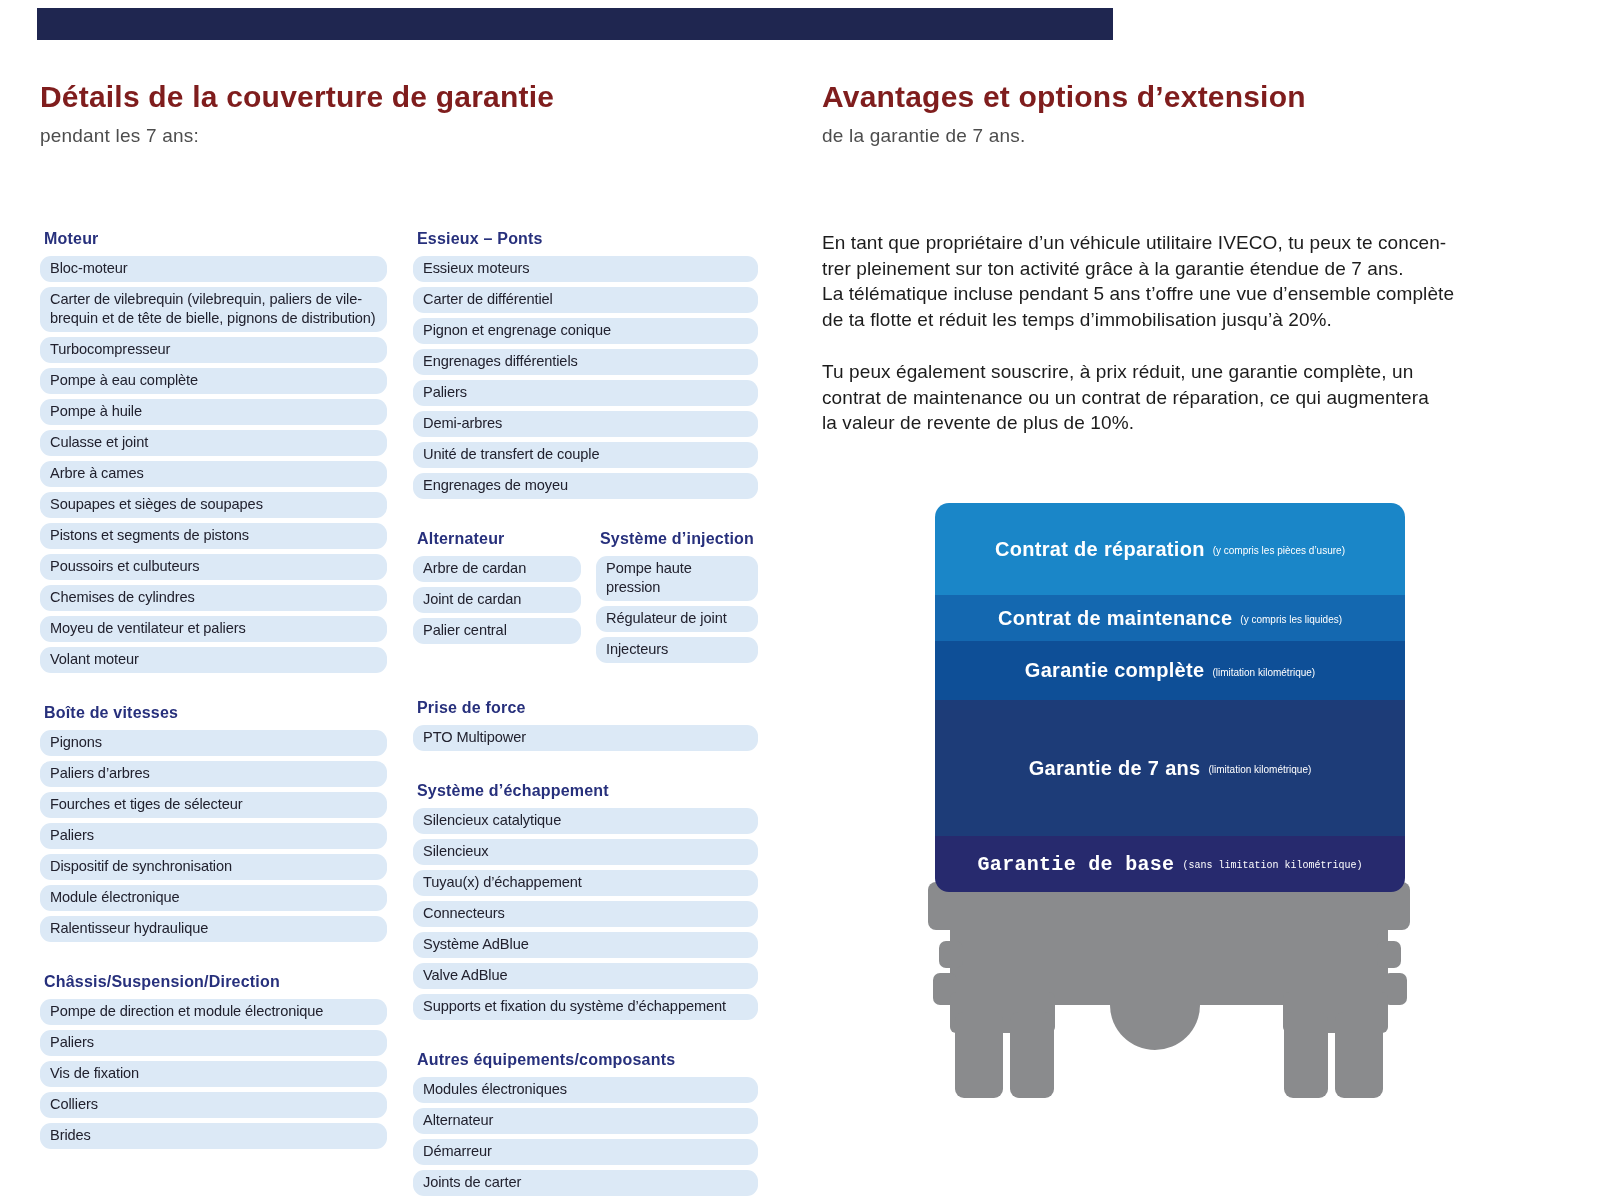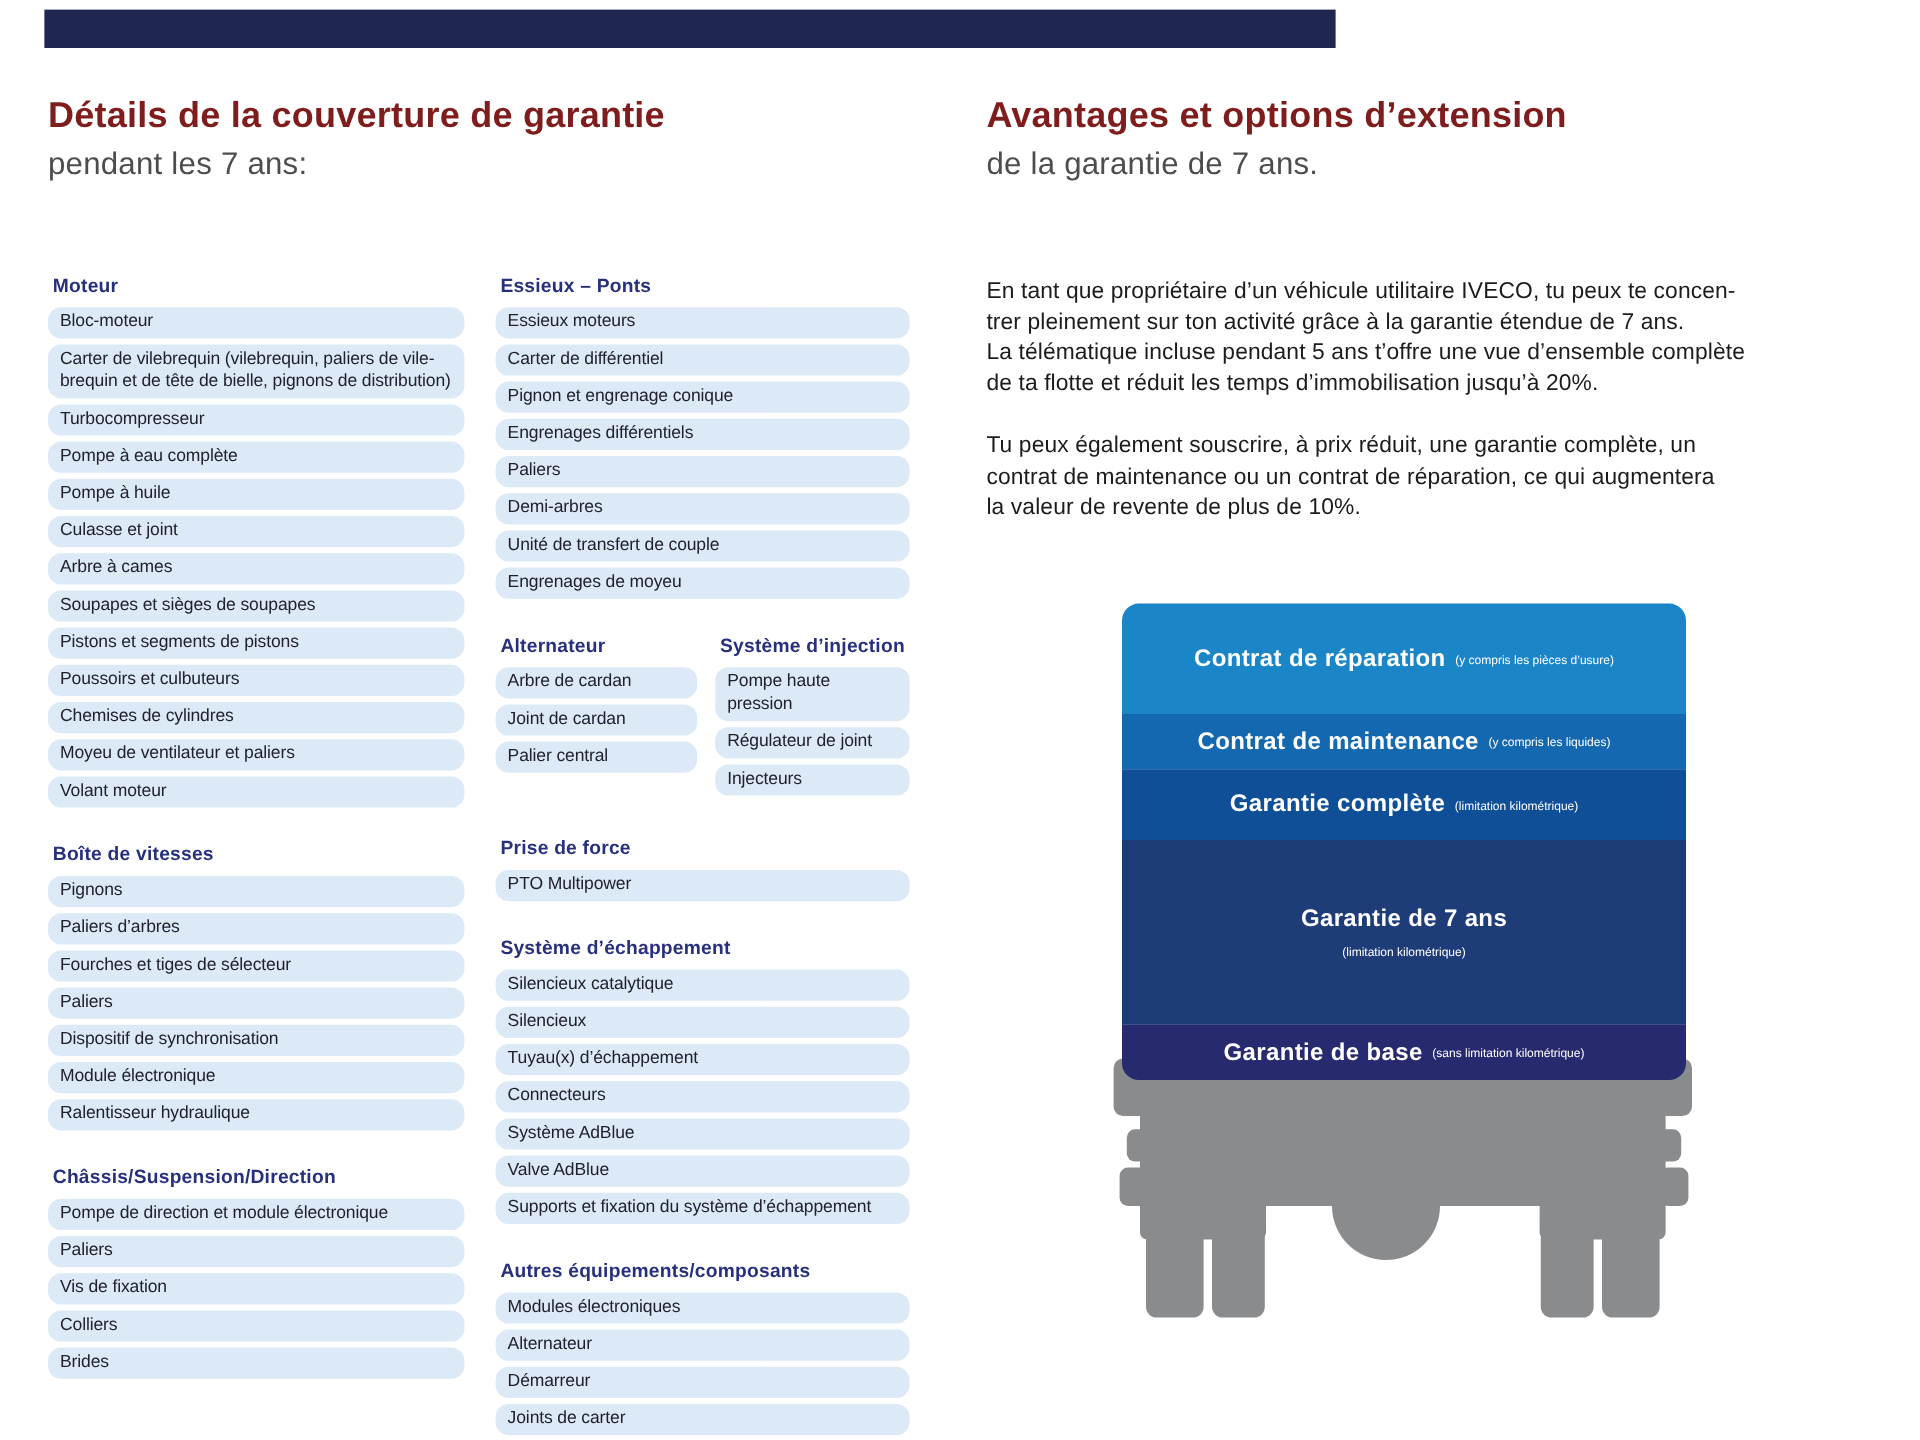--- a/index.html
+++ b/index.html
@@ -8,21 +8,21 @@
     position:relative; width:1600px; height:1200px; background:#ffffff;
     font-family:"Liberation Sans", sans-serif; overflow:hidden;
   }
   .topbar { position:absolute; left:37px; top:8px; width:1076px; height:32px; }
 
   
   .titleblock { position:absolute; }
   .titleblock.left { left:40px; top:80px; }
   .titleblock.right { left:822px; top:80px; }
   .h1 { font-size:30px; font-weight:700; color:#7f1d1d; letter-spacing:.2px; line-height:34px; }
-  .h1sub { font-size:26px; font-weight:400; color:#4d4d4d; letter-spacing:.2px; line-height:34px; margin-top:5px; }
+  .h1sub { font-size:19px; font-weight:400; color:#4d4d4d; letter-spacing:.2px; line-height:34px; margin-top:5px; }
 
   
   .listcol { position:absolute; top:230px; }
   .listcol.c1 { left:40px;  width:347px; }
   .listcol.c2 { left:413px; width:345px; }
   section[data-section] { margin-top:31px; }
   section[data-section]:first-child { margin-top:0; }
   section[data-section] h3 {
     margin:0 0 8px 4px; font-size:16px; font-weight:700; color:#27307c; letter-spacing:.2px;
   }
@@ -42,22 +42,22 @@
   .para + .para { margin-top:27px; }
 
   
   .bands { position:absolute; left:935px; top:503px; width:470px; z-index:2; }
   .band { display:flex; align-items:center; justify-content:center; gap:8px; color:#fff; padding:0 10px; }
   .band .lbl  { font-weight:700; font-size:20px; letter-spacing:.3px; white-space:nowrap; }
   .band .note { font-weight:400; font-size:10px; white-space:nowrap; padding-top:3px; }
   .band-1 { height:92px;  border-radius:14px 14px 0 0; }
   .band-2 { height:46px; }
   .band-3 { height:59px; }
-  .band-4 { height:154px;flex-direction:column; }
-  .band-5 { height:46px; border-radius:0 0 14px 14px; }
+  .band-4 { height:136px; }
+  .band-5 { height:56px; border-radius:0 0 14px 14px;font-family:Liberation Mono, monospace; }
 
   .truck { position:absolute; left:925px; top:872px; width:490px; height:235px; z-index:1; }
 </style>
 </head>
 <body>
 
 <div class="page">
 
   <div class="topbar" style="background: rgb(31, 38, 80);"></div>
 

